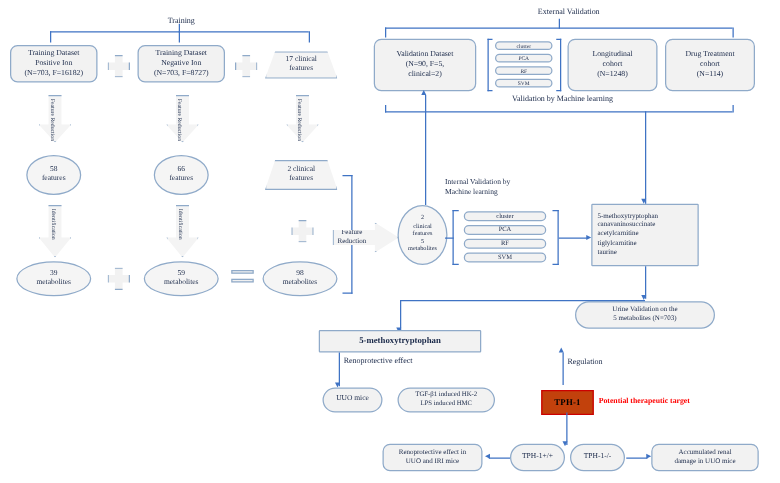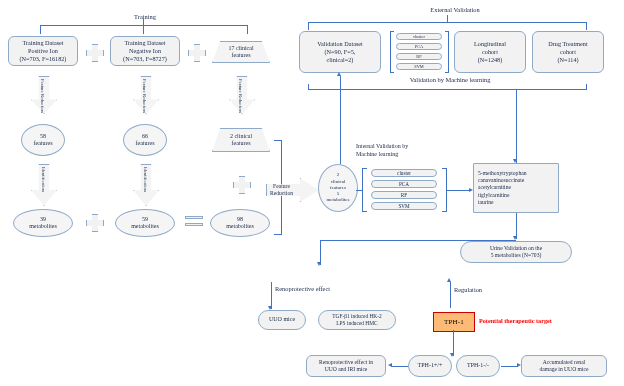--- a/index.html
+++ b/index.html
@@ -72,23 +72,23 @@
   
   .brk{position:absolute;box-sizing:border-box;border:1px solid #3f73c4;}
   .brk.left{border-right:none;}
   .brk.right{border-left:none;}
 
   
   .algo{position:absolute;box-sizing:border-box;border:0.7px solid #8faac9;
         border-radius:999px;background:#f2f2f2;display:flex;align-items:center;
         justify-content:center;color:#1b2a4a;font-size:5.2px;}
 
-  .redbox{position:absolute;background:#fdba74;border:0.8px solid #cc0000;
+  .redbox{position:absolute;background:#c2410c;border:0.8px solid #cc0000;
           display:flex;align-items:center;justify-content:center;
-          color:#000;font-weight:normal;font-size:7px;letter-spacing:0.2px;text-align:right;}
+          color:#000;font-weight:bold;font-size:7px;letter-spacing:0.2px;text-align:right;}
   .redtext{position:absolute;color:#ff0000;font-weight:bold;font-size:6.2px;
            white-space:nowrap;}
 </style>
 </head>
 <body>
 
 <div id="canvas">
 
   <div class="lbl" style="left:115px;top:13px;width:60px;">Training</div>
 
@@ -216,20 +216,21 @@
   <div class="ah-d" style="left:513.4px;top:159px;"></div>
 
   <div class="v" style="left:516px;top:213px;height:26px;"></div>
   <div class="ah-d" style="left:513.4px;top:236px;"></div>
   <div class="pill" style="left:460px;top:241px;width:112px;height:22px;font-size:5.6px;">Urine Validation on the
 5 metabolites  (N=703)</div>
 
   <div class="h" style="left:320px;top:240px;width:196px;"></div>
   <div class="v" style="left:320px;top:240px;height:25px;"></div>
   <div class="ah-d" style="left:317.4px;top:262px;"></div>
+  <div class="rrect" style="left:255px;top:264px;width:130px;height:18px;font-weight:bold;font-size:7px;border-radius:1px;">5-methoxytryptophan</div>
 
   <div class="v" style="left:271px;top:282px;height:27px;"></div>
   <div class="ah-d" style="left:268.4px;top:306px;"></div>
   <div class="lbl" style="left:275px;top:285px;width:80px;text-align:left;">Renoprotective effect</div>
 
   <div class="pill" style="left:258px;top:288px;width:0px;height:0px;opacity:0;">UUO  mice</div>
   <div class="pill" style="left:258px;top:310px;width:48px;height:20px;">UUO  mice</div>
   <div class="pill" style="left:318px;top:310px;width:78px;height:20px;font-size:5.4px;">TGF-β1 induced HK-2
 LPS induced HMC</div>
 

